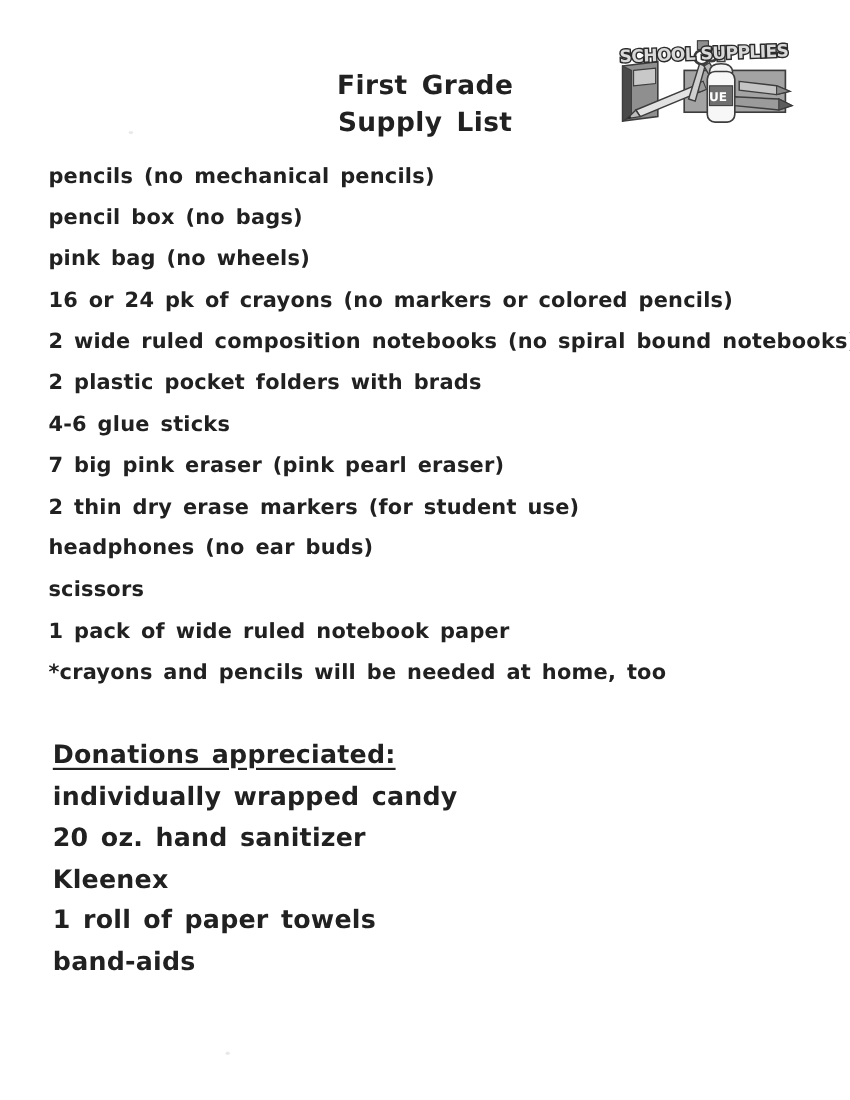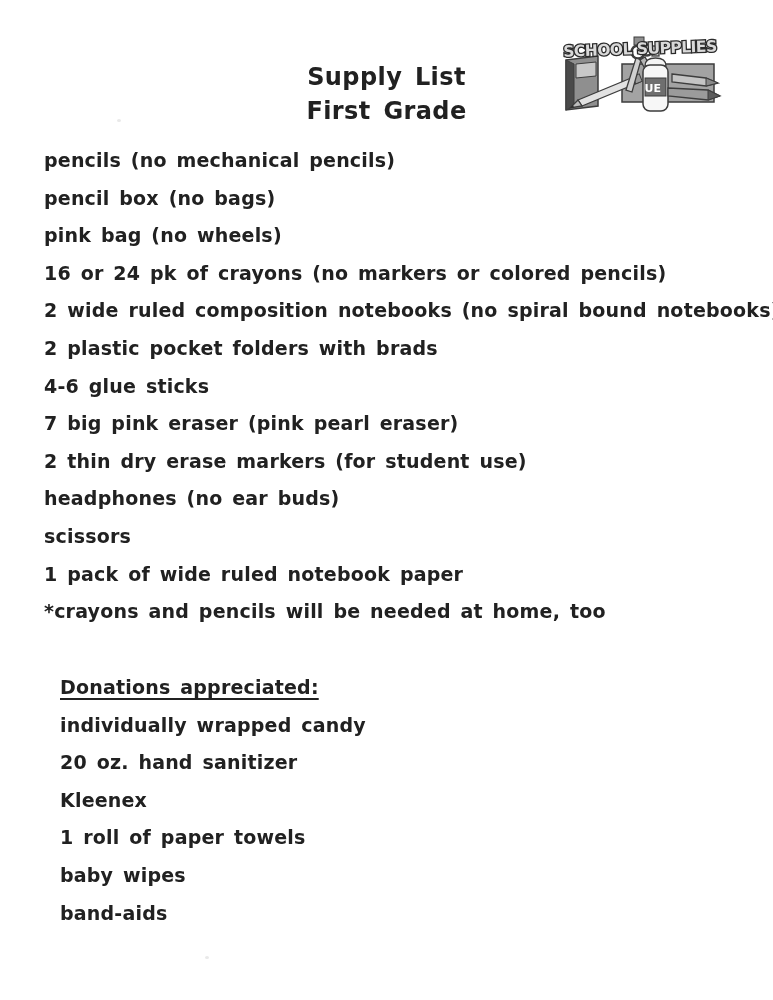--- a/index.html
+++ b/index.html
@@ -45,24 +45,24 @@
     top: 142px;
     width: 700px;
     font-size: 19px;
     line-height: 37.6px;
     letter-spacing: 0.2px;
     word-spacing: 3px;
     white-space: nowrap;
   }
   .donations-block {
     position: absolute;
-    left: 60px;
+    left: 48px;
     top: 669px;
     width: 700px;
-    font-size: 19px;
+    font-size: 23px;
     line-height: 37.6px;
     letter-spacing: 0.2px;
     word-spacing: 3px;
     white-space: nowrap;
   }
   .donations-heading {
     text-decoration: underline;
     text-decoration-thickness: 2px;
     text-underline-offset: 4px;
   }
@@ -73,22 +73,22 @@
     background: #e9e9e9;
     border-radius: 50%;
   }
 </style>
 </head>
 <body>
 
 <div class="page">
 
   <div class="title-block">
+    <div>First Grade</div>
     <div>Supply List</div>
-    <div>First Grade</div>
   </div>
 
   <div class="clipart">
     <svg viewBox="0 0 162 80" width="162" height="80">
 
       <rect x="62" y="28" width="92" height="38" fill="#a3a3a3" stroke="#3d3d3d" stroke-width="1.5"></rect>
 
       <g>
         <polygon points="6,24 38,20 38,70 6,74" fill="#8f8f8f" stroke="#3d3d3d" stroke-width="1.5"></polygon>
         <polygon points="6,24 14,28 14,70 6,74" fill="#4a4a4a" stroke="#3d3d3d" stroke-width="1"></polygon>
@@ -145,19 +145,18 @@
     <div>1 pack of wide ruled notebook paper</div>
     <div>*crayons and pencils will be needed at home, too</div>
   </div>
 
   <div class="donations-block">
     <div class="donations-heading">Donations appreciated:</div>
     <div>individually wrapped candy</div>
     <div>20 oz. hand sanitizer</div>
     <div>Kleenex</div>
     <div>1 roll of paper towels</div>
-    <div>baby wipes</div>
     <div>band-aids</div>
   </div>
 
   <div class="scan-speck" style="left:117px; top:119px;"></div>
   <div class="scan-speck" style="left:205px; top:956px;"></div>
 </div>
 
 </body></html>

